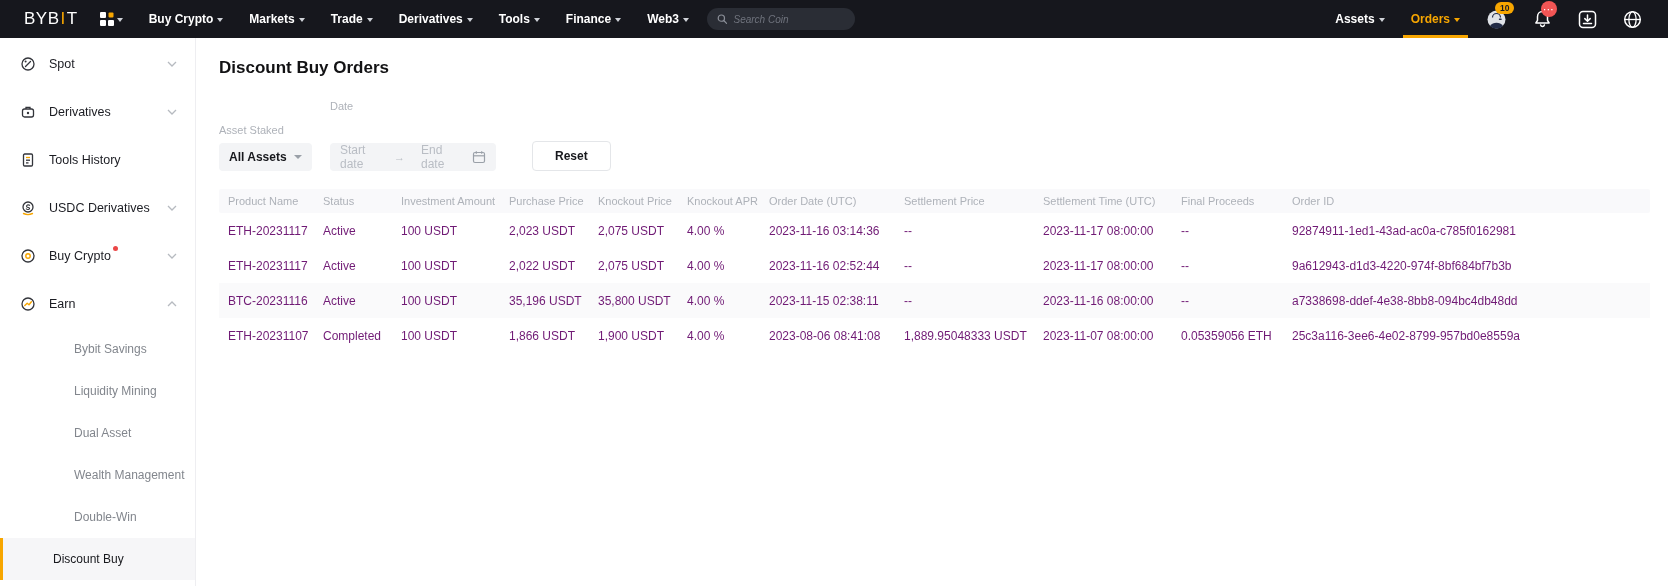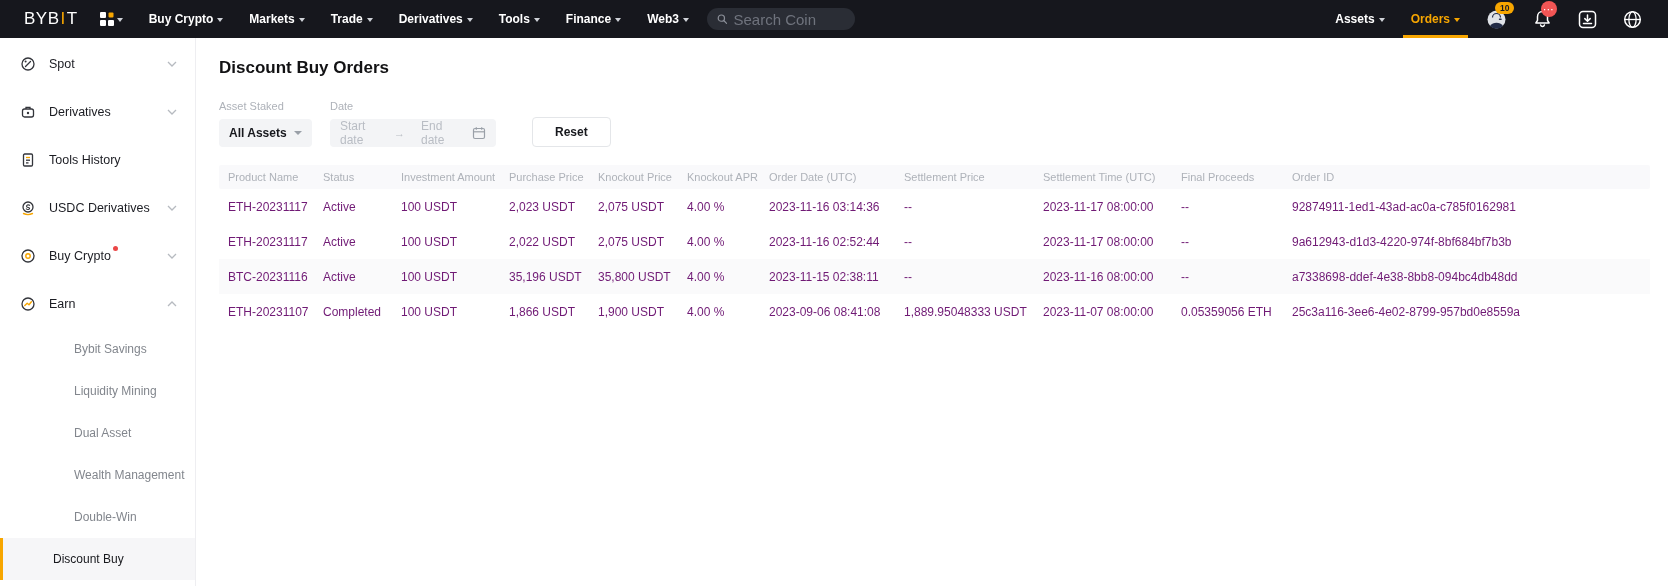--- a/index.html
+++ b/index.html
@@ -14,21 +14,21 @@
   .logo .accent { color:#f7a600; margin:0 1px; }
   .grid-btn { display:flex; align-items:center; gap:3px; margin-left:22px; cursor:pointer; }
   .nav-menu { display:flex; align-items:center; gap:26px; margin-left:26px; }
   .nav-item { display:flex; align-items:center; gap:4px; font-size:12px; font-weight:700;
     color:#fff; cursor:pointer; white-space:nowrap; }
   .caret { width:0; height:0; border-left:3.5px solid transparent; border-right:3.5px solid transparent;
     border-top:4px solid #cfd2d8; margin-top:1px; }
   .search-pill { margin-left:18px; width:148px; height:22px; background:#2a2d35; border-radius:11px;
     display:flex; align-items:center; padding:0 10px; gap:6px; }
   .search-pill input { background:transparent; border:none; outline:none; color:#aeb2b9;
-    font-size:15px; width:100%; font-family:"Liberation Sans", sans-serif; }
+    font-size:10px; width:100%; font-family:"Liberation Sans", sans-serif;font-style:italic; }
   .search-pill input::placeholder { color:#6f737d; }
   .nav-right { margin-left:auto; display:flex; align-items:center; gap:26px; height:100%; }
   .nav-right .nav-item { position:relative; height:100%;justify-content:flex-end; }
   .nav-item.orders { color:#f7a600; }
   .nav-item.orders .caret { border-top-color:#f7a600; }
   .nav-item.orders::after { content:""; position:absolute; left:-8px; right:-8px; bottom:0;
     height:3px; background:#f7a600; }
   .icon-btn { position:relative; display:flex; align-items:center; cursor:pointer; }
   .badge-orange { position:absolute; top:-7px; left:9px; background:#f7a600; color:#1b1c22;
     font-size:8.5px; font-weight:700; border-radius:7px; padding:1px 5px; line-height:10px; }
@@ -56,21 +56,21 @@
   .filters { margin-top:22px; display:flex; align-items:flex-end; gap:18px; }
   .filter-group { display:flex; flex-direction:column; gap:7px; }
   .filter-label { font-size:11px; color:#aeb2b9; }
   .select-box { width:93px; height:28px; background:#f3f4f6; border-radius:4px;
     display:flex; align-items:center; justify-content:space-between; padding:0 10px;
     font-size:12px; font-weight:600; color:#17181d; cursor:pointer; }
   .select-caret { width:0; height:0; border-left:4px solid transparent;
     border-right:4px solid transparent; border-top:4.5px solid #9aa0a8; }
   .date-box { width:166px; height:28px; background:#f3f4f6; border-radius:4px;
     display:flex; align-items:center; gap:16px; padding:0 10px; font-size:12px;
-    color:#b9bdc4; cursor:text; }
+    color:#b9bdc4; cursor:text;margin-top:24px; }
   .date-arrow { color:#b9bdc4; font-size:11px; }
   .date-box .cal { margin-left:auto; display:flex; }
   .reset-btn { margin-left:18px; height:30px; padding:0 22px; background:#fff;
     border:1px solid #e4e6e9; border-radius:4px; font-size:12px; font-weight:700;
     color:#17181d; cursor:pointer; font-family:"Liberation Sans", sans-serif; }
 
   
   .table { margin-top:18px; }
   .tr { display:grid;
     grid-template-columns:95px 78px 108px 89px 89px 82px 135px 139px 138px 111px 1fr;
@@ -371,21 +371,21 @@
         <div class="td">a7338698-ddef-4e38-8bb8-094bc4db48dd</div>
       </div>
 
       <div class="tr row">
         <div class="td">ETH-20231107</div>
         <div class="td">Completed</div>
         <div class="td">100 USDT</div>
         <div class="td">1,866 USDT</div>
         <div class="td">1,900 USDT</div>
         <div class="td">4.00 %</div>
-        <div class="td">2023-09-06 08:41:08</div>
+        <div class="td">2023-08-06 08:41:08</div>
         <div class="td">1,889.95048333 USDT</div>
         <div class="td">2023-11-07 08:00:00</div>
         <div class="td">0.05359056 ETH</div>
         <div class="td">25c3a116-3ee6-4e02-8799-957bd0e8559a</div>
       </div>
     </div>
   </div>
 </div>
 
 </body></html>

